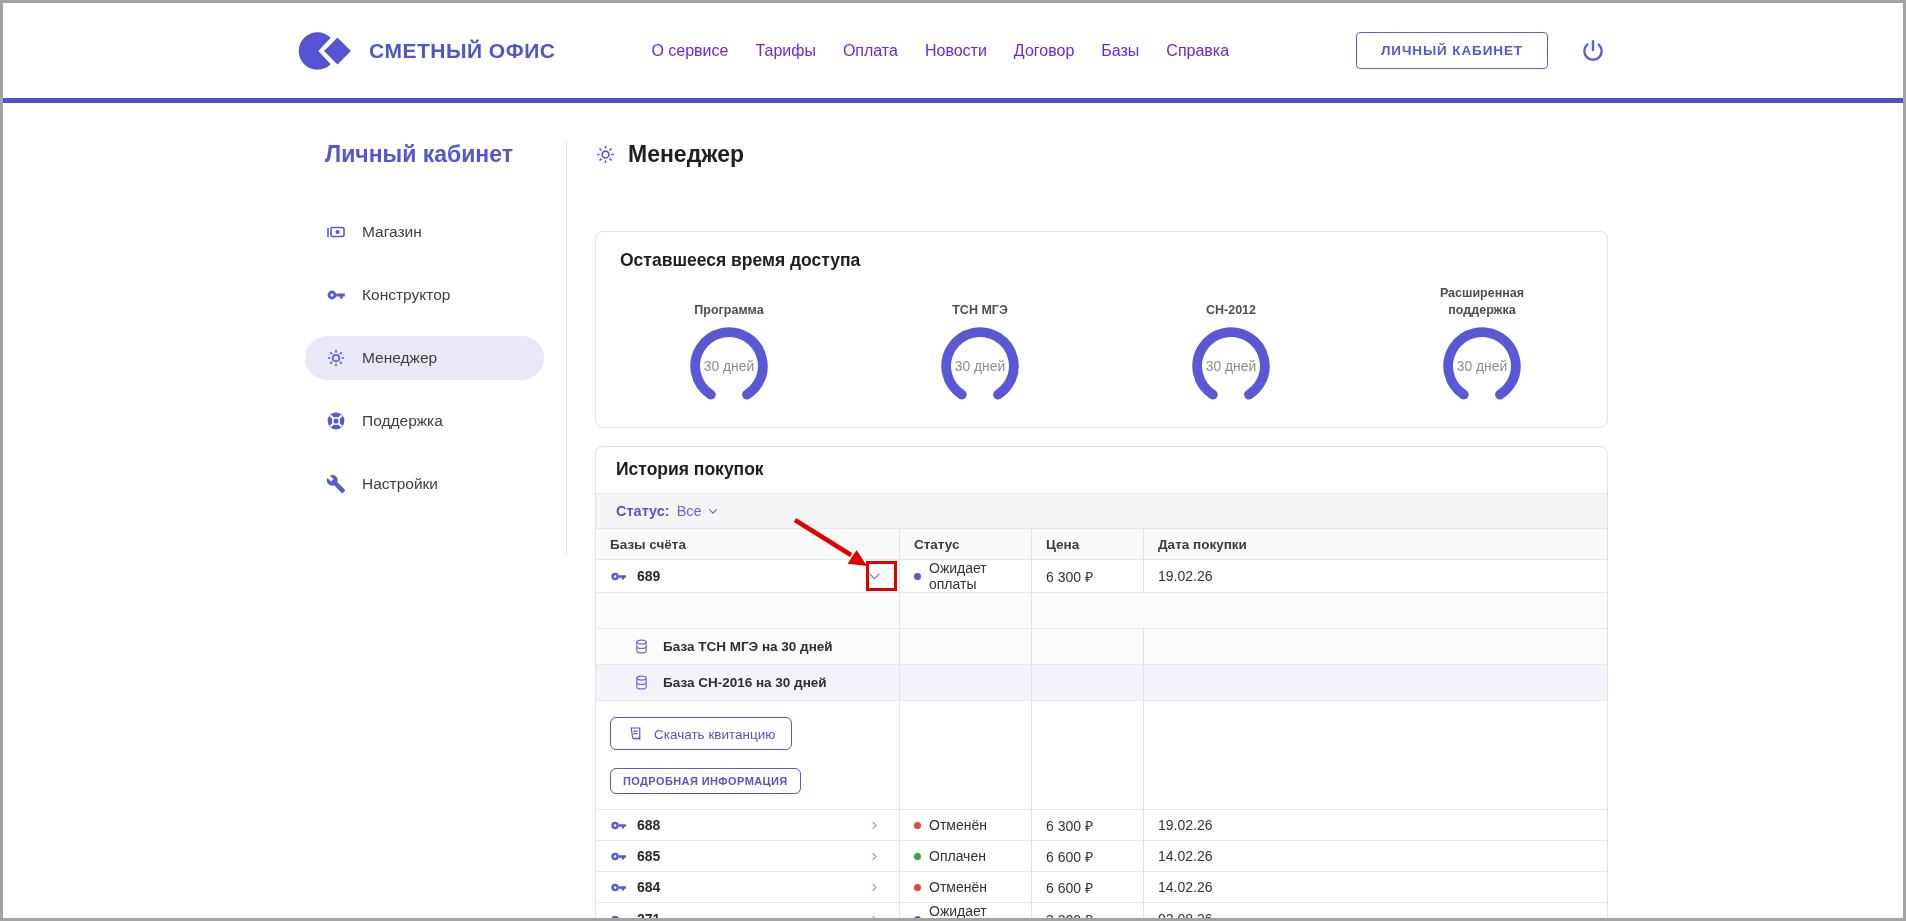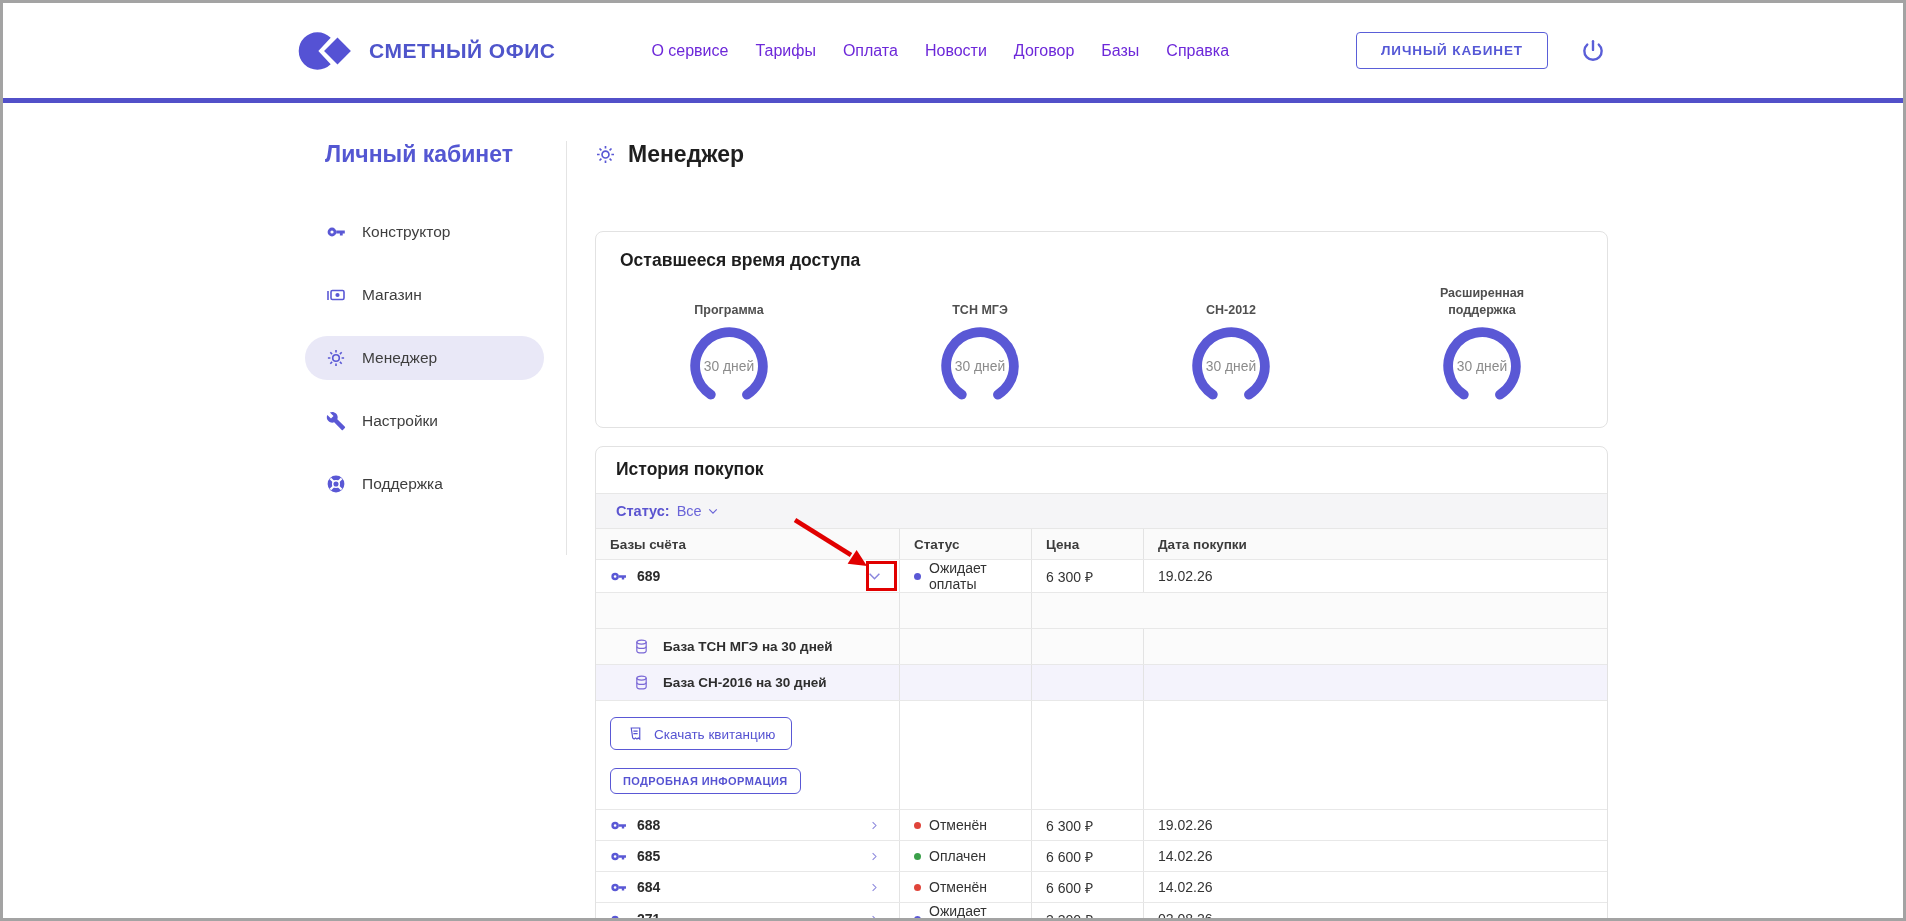--- a/index.html
+++ b/index.html
@@ -124,58 +124,58 @@
   </div>
 </div>
 <div class="hdr-divider"></div>
 
 <div class="main-wrap">
 
   <div class="sidebar">
     <div class="sb-title">Личный кабинет</div>
 
     <div class="sb-item">
-      <svg viewBox="0 0 20 20" fill="currentColor">
-        <path d="M6 5.6a4.4 4.4 0 1 0 0 8.8 4.4 4.4 0 0 0 0-8.8zm0 6a1.6 1.6 0 1 1 0-3.2 1.6 1.6 0 0 1 0 3.2z"></path>
-        <path d="M10.2 8.6h8.6v2.8h-2.1v2.1h-2.8v-2.1h-3.7z"></path>
-      </svg>
-      <span>Конструктор</span>
-    </div>
-
-    <div class="sb-item">
       <svg viewBox="0 0 20 20" fill="none" stroke="currentColor" stroke-width="1.6">
         <path d="M2 6v9"></path>
           <rect x="5" y="5.5" width="13" height="9" rx="1.4"></rect>
         <circle cx="11.5" cy="10" r="2.1" fill="currentColor" stroke="none"></circle>
       </svg>
       <span>Магазин</span>
     </div>
 
+    <div class="sb-item">
+      <svg viewBox="0 0 20 20" fill="currentColor">
+        <path d="M6 5.6a4.4 4.4 0 1 0 0 8.8 4.4 4.4 0 0 0 0-8.8zm0 6a1.6 1.6 0 1 1 0-3.2 1.6 1.6 0 0 1 0 3.2z"></path>
+        <path d="M10.2 8.6h8.6v2.8h-2.1v2.1h-2.8v-2.1h-3.7z"></path>
+      </svg>
+      <span>Конструктор</span>
+    </div>
+
     <div class="sb-item active">
       <svg viewBox="0 0 20 20" fill="none" stroke="currentColor" stroke-width="1.6">
         <circle cx="10" cy="10" r="3.3"></circle>
         <path d="M10 1.9v2.5M10 15.6v2.5M1.9 10h2.5M15.6 10h2.5M4.3 4.3l1.8 1.8M13.9 13.9l1.8 1.8M15.7 4.3l-1.8 1.8M6.1 13.9l-1.8 1.8"></path>
       </svg>
       <span>Менеджер</span>
-    </div>
-
-    <div class="sb-item">
-      <svg viewBox="0 0 24 24" fill="currentColor">
-        <path d="M22.7 19l-9.1-9.1c.9-2.3.4-5-1.5-6.9-2-2-5-2.4-7.4-1.3L9 6 6 9 1.6 4.7C.4 7.1.9 10.1 2.9 12.1c1.9 1.9 4.6 2.4 6.9 1.5l9.1 9.1c.4.4 1 .4 1.4 0l2.3-2.3c.5-.4.5-1.1.1-1.4z"></path>
-      </svg>
-      <span>Настройки</span>
     </div>
 
     <div class="sb-item">
       <svg viewBox="0 0 20 20">
         <circle cx="10" cy="10" r="8.4" fill="currentColor"></circle>
         <path d="M4.4 4.4l11.2 11.2M15.6 4.4L4.4 15.6" stroke="#fff" stroke-width="2.1"></path>
         <circle cx="10" cy="10" r="3.3" fill="currentColor" stroke="#fff" stroke-width="1.5"></circle>
       </svg>
       <span>Поддержка</span>
+    </div>
+
+    <div class="sb-item">
+      <svg viewBox="0 0 24 24" fill="currentColor">
+        <path d="M22.7 19l-9.1-9.1c.9-2.3.4-5-1.5-6.9-2-2-5-2.4-7.4-1.3L9 6 6 9 1.6 4.7C.4 7.1.9 10.1 2.9 12.1c1.9 1.9 4.6 2.4 6.9 1.5l9.1 9.1c.4.4 1 .4 1.4 0l2.3-2.3c.5-.4.5-1.1.1-1.4z"></path>
+      </svg>
+      <span>Настройки</span>
     </div>
   </div>
 
   <div class="main">
     <div class="page-title">
       <svg viewBox="0 0 20 20" fill="none" stroke="currentColor" stroke-width="1.6">
         <circle cx="10" cy="10" r="3.3"></circle>
         <path d="M10 1.9v2.5M10 15.6v2.5M1.9 10h2.5M15.6 10h2.5M4.3 4.3l1.8 1.8M13.9 13.9l1.8 1.8M15.7 4.3l-1.8 1.8M6.1 13.9l-1.8 1.8"></path>
       </svg>
       <span>Менеджер</span>

